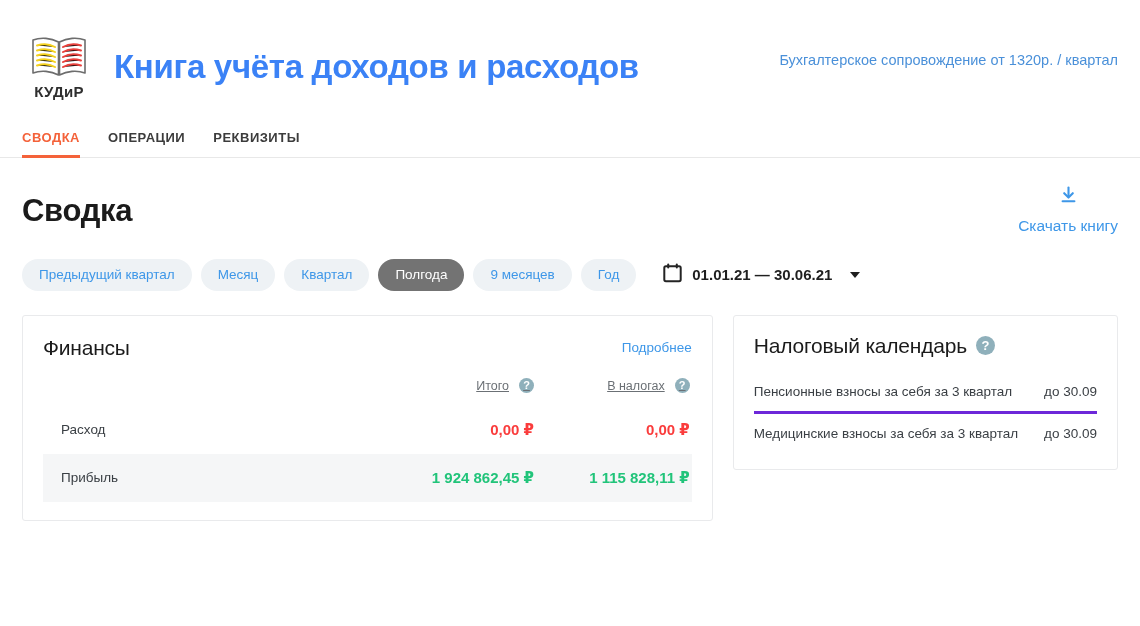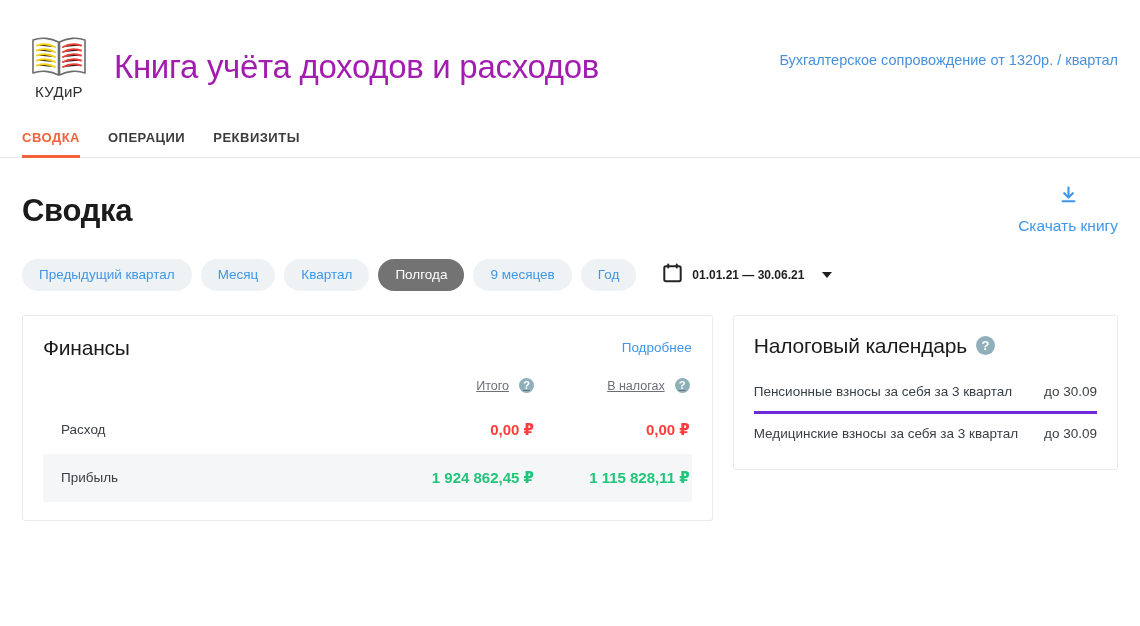--- a/index.html
+++ b/index.html
@@ -31,31 +31,31 @@
     justify-content: center;
     margin-right: 18px;
   }
   .logo-book {
     width: 60px;
     height: 46px;
     position: relative;
   }
   .logo-caption {
     font-size: 15px;
-    font-weight: 400;
+    font-weight: 700;
     letter-spacing: 0.3px;
     color: #2f2f2f;
     margin-top: 3px;
     font-family: "Liberation Sans", sans-serif;
   }
   .app-title {
     font-size: 33px;
-    font-weight: 400;
+    font-weight: 700;
     letter-spacing: -0.3px;
-    color: #a21caf;
+    color: #3b82f6;
     white-space: nowrap;
   }
   .header-link {
     margin-left: auto;
     font-size: 14.5px;
     color: #4a90d9;
     text-decoration: none;
     white-space: nowrap;
     padding-bottom: 14px;
   }
@@ -144,21 +144,21 @@
     font-weight: 500;
   }
   .daterange {
     display: flex;
     align-items: center;
     gap: 10px;
     margin-left: 18px;
     cursor: pointer;
   }
   .daterange-text {
-    font-size: 12px;
+    font-size: 15px;
     font-weight: 700;
     color: #1f1f1f;
     white-space: nowrap;
   }
   .caret {
     width: 0; height: 0;
     border-left: 5px solid transparent;
     border-right: 5px solid transparent;
     border-top: 6px solid #1f1f1f;
     margin-left: 8px;

